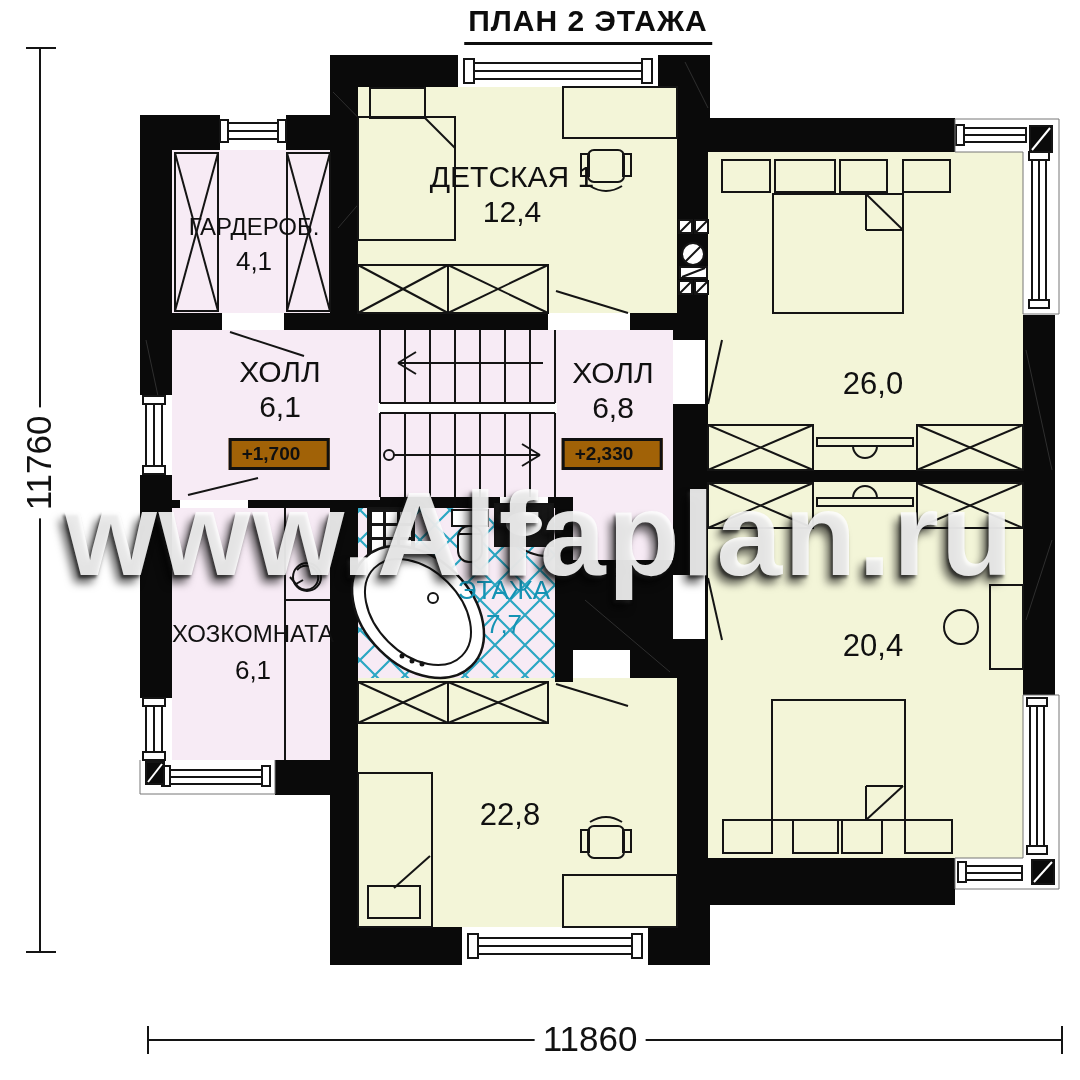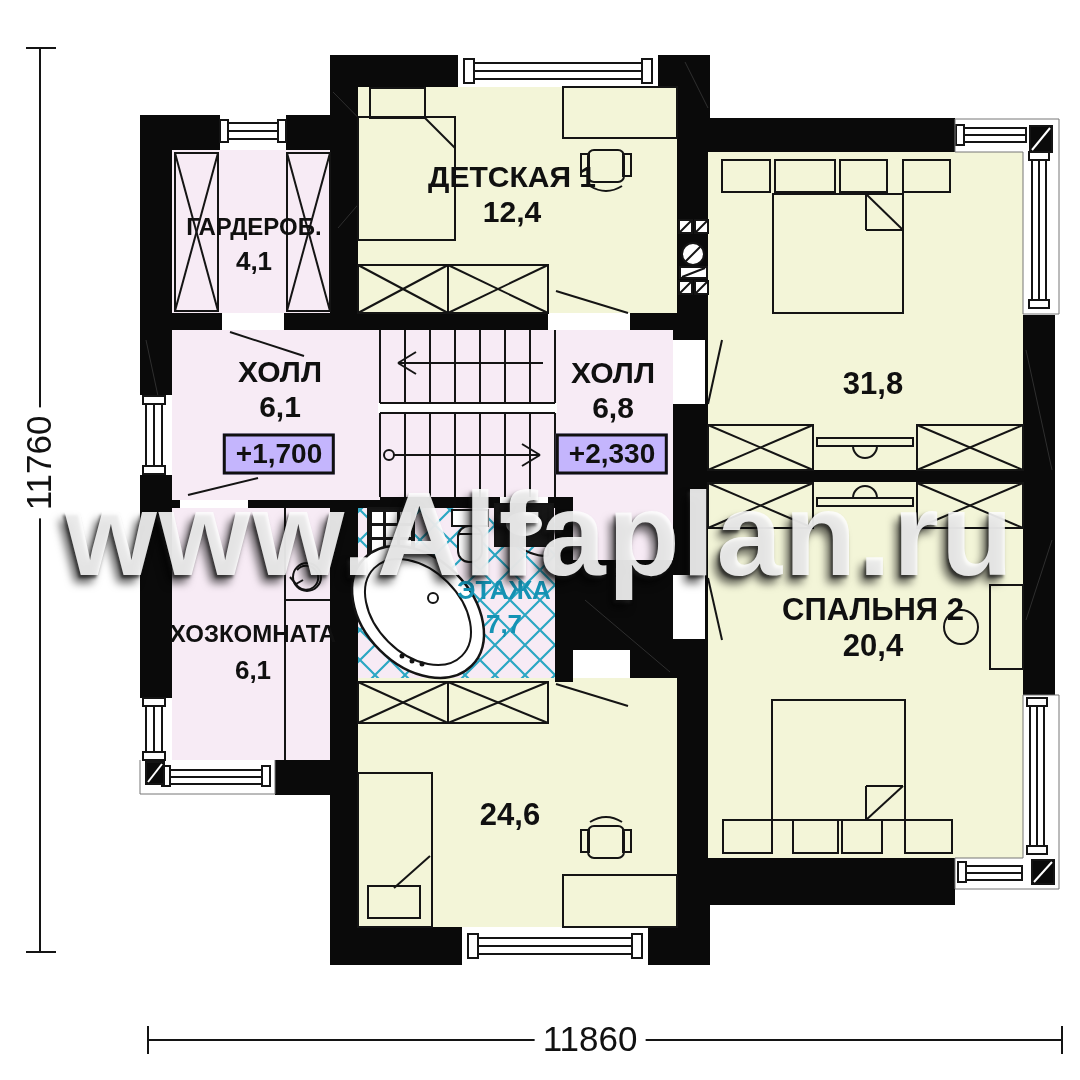--- a/index.html
+++ b/index.html
@@ -1,23 +1,23 @@
 <!DOCTYPE html>
 <html><head>
 <meta charset="utf-8">
 <style>
   html,body{margin:0;padding:0;background:#ffffff;}
   #canvas{position:relative;width:1080px;height:1080px;background:#ffffff;overflow:hidden;
           font-family:"Liberation Sans",sans-serif;}
   #plan-svg{position:absolute;left:0;top:0;z-index:10;}
-  .lbl{position:absolute;transform:translate(-50%,-50%);font-weight:bold;white-space:nowrap;
+  .lbl{position:absolute;transform:translate(-50%,-50%);font-weight:normal;white-space:nowrap;
        color:#101010;z-index:20;line-height:1;}
   .lbl.cyan{color:#1593b4;}
-  .elev{position:absolute;transform:translate(-50%,-50%);border:3px solid #101010;background:#c4b5fd;
-        font-weight:bold;font-size:28px;padding:3px 10px 4px 10px;color:#101010;z-index:20;line-height:1;}
+  .elev{position:absolute;transform:translate(-50%,-50%);border:3px solid #101010;background:#a16207;
+        font-weight:bold;font-size:19px;padding:3px 26px 4px 10px;color:#101010;z-index:20;line-height:1;}
   #title{position:absolute;left:588px;top:4px;transform:translateX(-50%);font-size:30px;font-weight:bold;
          color:#0d0d0d;border-bottom:3px solid #0d0d0d;padding:0 4px 4px 4px;z-index:20;letter-spacing:1px;}
   #watermark{position:absolute;left:50%;top:466px;transform:translateX(-50%);z-index:30;
              font-size:118px;font-weight:bold;letter-spacing:2px;white-space:nowrap;
              color:rgba(253,253,253,0.88);
              text-shadow:-6px 8px 9px rgba(0,0,0,0.60), -2px 3px 3px rgba(45,45,45,0.65);}
   .dim{position:absolute;transform:translate(-50%,-50%);font-weight:normal;font-size:35px;color:#111;
        background:#fff;padding:0 8px;z-index:15;line-height:1;}
   .dim.vert{transform:translate(-50%,-50%) rotate(-90deg);}
 </style>
@@ -362,45 +362,45 @@
   <g stroke="#141414" stroke-width="2">
     <line x1="40" y1="48" x2="40" y2="952"></line>
     <line x1="26" y1="48" x2="56" y2="48"></line>
         <line x1="26" y1="952" x2="56" y2="952"></line>
     <line x1="148" y1="1040" x2="1062" y2="1040"></line>
     <line x1="148" y1="1026" x2="148" y2="1054"></line>
         <line x1="1062" y1="1026" x2="1062" y2="1054"></line>
   </g>
 </svg>
 
+  <div id="title">ПЛАН 2 ЭТАЖА</div>
 
   <div class="lbl" style="left:254px;top:227px;font-size:24px;">ГАРДЕРОБ.</div>
   <div class="lbl" style="left:254px;top:261px;font-size:26px;">4,1</div>
 
   <div class="lbl" style="left:512px;top:177px;font-size:30px;">ДЕТСКАЯ 1</div>
   <div class="lbl" style="left:512px;top:212px;font-size:30px;">12,4</div>
 
-  <div class="lbl" style="left:873px;top:383px;font-size:31px;">31,8</div>
+  <div class="lbl" style="left:873px;top:383px;font-size:31px;">26,0</div>
 
   <div class="lbl" style="left:280px;top:372px;font-size:30px;">ХОЛЛ</div>
   <div class="lbl" style="left:280px;top:407px;font-size:30px;">6,1</div>
   <div class="elev" style="left:279px;top:454px;">+1,700</div>
 
   <div class="lbl" style="left:613px;top:373px;font-size:30px;">ХОЛЛ</div>
   <div class="lbl" style="left:613px;top:408px;font-size:30px;">6,8</div>
   <div class="elev" style="left:612px;top:454px;">+2,330</div>
 
   <div class="lbl" style="left:253px;top:634px;font-size:24px;">ХОЗКОМНАТА</div>
   <div class="lbl" style="left:253px;top:670px;font-size:26px;">6,1</div>
 
   <div class="lbl cyan" style="left:504px;top:590px;font-size:26px;">ЭТАЖА</div>
   <div class="lbl cyan" style="left:504px;top:624px;font-size:26px;">7,7</div>
 
-  <div class="lbl" style="left:873px;top:609px;font-size:31px;">СПАЛЬНЯ 2</div>
   <div class="lbl" style="left:873px;top:645px;font-size:31px;">20,4</div>
 
-  <div class="lbl" style="left:510px;top:814px;font-size:31px;">24,6</div>
+  <div class="lbl" style="left:510px;top:814px;font-size:31px;">22,8</div>
 
   <div class="dim vert" style="left:38px;top:463px;">11760</div>
   <div class="dim" style="left:590px;top:1038px;">11860</div>
 
   <div id="watermark">www.Alfaplan.ru</div>
 </div>
 
 </body></html>

